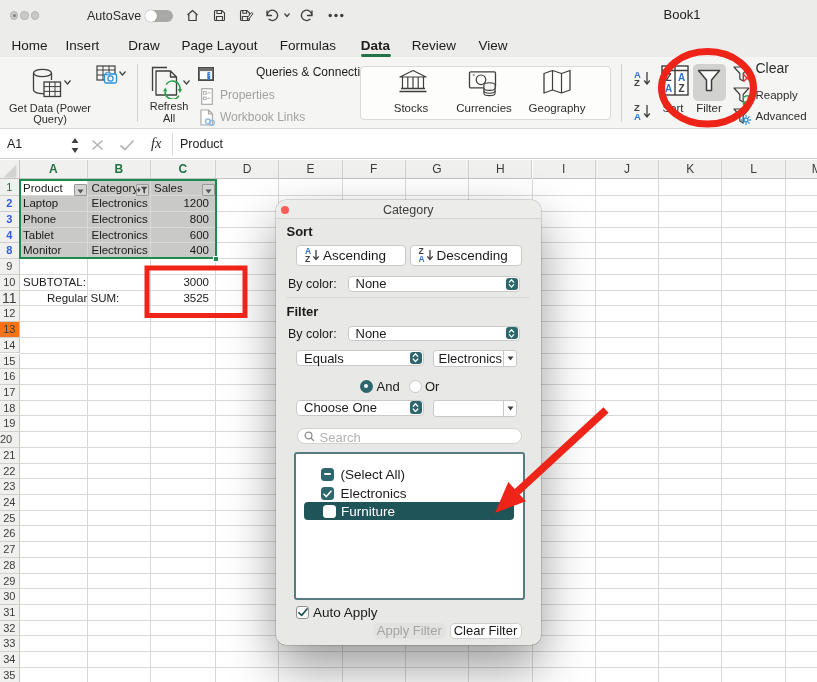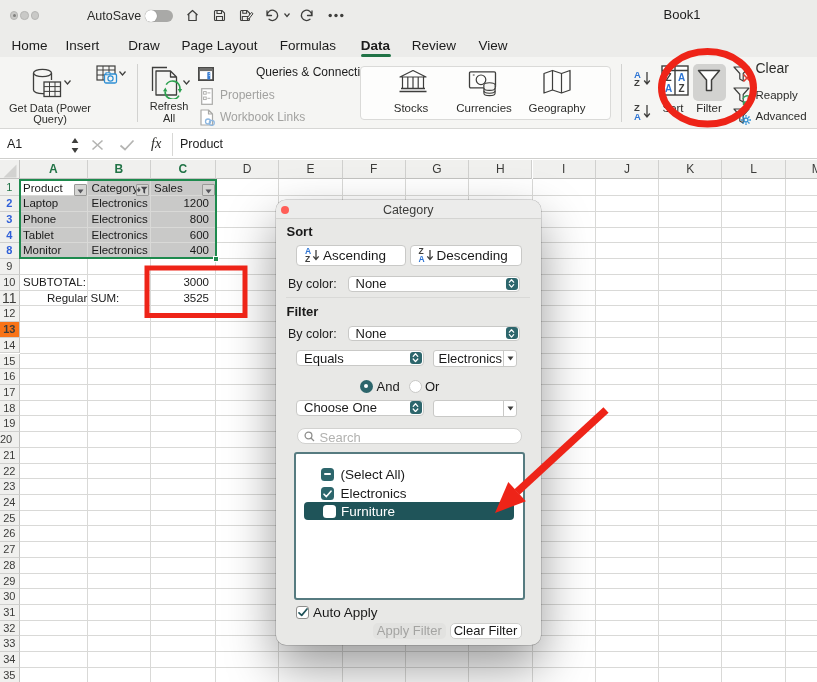--- a/index.html
+++ b/index.html
@@ -219,21 +219,21 @@
 <div class="abs" style="left:0;top:243.46px;width:19.5px;height:15.72px;background:#f0f0ee;border-right:1px solid #c3c3c1;border-bottom:1px solid #d0d0ce;font-size:11px;font-weight:700;color:#2f5fd8;text-align:center;line-height:15.72px;">8</div>
 <div class="abs" style="left:19.5px;top:258.18px;width:797.5px;height:1px;background:#d9d9d7;"></div>
 <div class="abs" style="left:0;top:259.18px;width:19.5px;height:15.72px;background:#f0f0ee;border-right:1px solid #c3c3c1;border-bottom:1px solid #d0d0ce;font-size:11px;font-weight:400;color:#3c3c3a;text-align:center;line-height:15.72px;">9</div>
 <div class="abs" style="left:19.5px;top:273.90000000000003px;width:797.5px;height:1px;background:#d9d9d7;"></div>
 <div class="abs" style="left:0;top:274.90000000000003px;width:19.5px;height:15.72px;background:#f0f0ee;border-right:1px solid #c3c3c1;border-bottom:1px solid #d0d0ce;font-size:11px;font-weight:400;color:#3c3c3a;text-align:center;line-height:15.72px;">10</div>
 <div class="abs" style="left:19.5px;top:289.62000000000006px;width:797.5px;height:1px;background:#d9d9d7;"></div>
 <div class="abs" style="left:0;top:290.62000000000006px;width:19.5px;height:15.72px;background:#f0f0ee;border-right:1px solid #c3c3c1;border-bottom:1px solid #d0d0ce;font-size:14px;font-weight:400;color:#3c3c3a;text-align:center;line-height:15.72px;">11</div>
 <div class="abs" style="left:19.5px;top:305.3400000000001px;width:797.5px;height:1px;background:#d9d9d7;"></div>
 <div class="abs" style="left:0;top:306.3400000000001px;width:19.5px;height:15.72px;background:#f0f0ee;border-right:1px solid #c3c3c1;border-bottom:1px solid #d0d0ce;font-size:11px;font-weight:400;color:#3c3c3a;text-align:center;line-height:15.72px;">12</div>
 <div class="abs" style="left:19.5px;top:321.0600000000001px;width:797.5px;height:1px;background:#d9d9d7;"></div>
-<div class="abs" style="left:0;top:322.0600000000001px;width:19.5px;height:15.72px;background:#f97316;border-right:1px solid #c3c3c1;border-bottom:1px solid #d0d0ce;font-size:11px;font-weight:700;color:#3c3c3a;text-align:center;line-height:15.72px;">13</div>
+<div class="abs" style="left:0;top:322.0600000000001px;width:19.5px;height:15.72px;background:#f97316;border-right:1px solid #c3c3c1;border-bottom:1px solid #d0d0ce;font-size:11px;font-weight:400;color:#3c3c3a;text-align:center;line-height:15.72px;">13</div>
 <div class="abs" style="left:19.5px;top:336.78000000000014px;width:797.5px;height:1px;background:#d9d9d7;"></div>
 <div class="abs" style="left:0;top:337.78000000000014px;width:19.5px;height:15.72px;background:#f0f0ee;border-right:1px solid #c3c3c1;border-bottom:1px solid #d0d0ce;font-size:11px;font-weight:400;color:#3c3c3a;text-align:center;line-height:15.72px;">14</div>
 <div class="abs" style="left:19.5px;top:352.50000000000017px;width:797.5px;height:1px;background:#d9d9d7;"></div>
 <div class="abs" style="left:0;top:353.50000000000017px;width:19.5px;height:15.72px;background:#f0f0ee;border-right:1px solid #c3c3c1;border-bottom:1px solid #d0d0ce;font-size:11px;font-weight:400;color:#3c3c3a;text-align:center;line-height:15.72px;">15</div>
 <div class="abs" style="left:19.5px;top:368.2200000000002px;width:797.5px;height:1px;background:#d9d9d7;"></div>
 <div class="abs" style="left:0;top:369.2200000000002px;width:19.5px;height:15.72px;background:#f0f0ee;border-right:1px solid #c3c3c1;border-bottom:1px solid #d0d0ce;font-size:11px;font-weight:400;color:#3c3c3a;text-align:center;line-height:15.72px;">16</div>
 <div class="abs" style="left:19.5px;top:383.9400000000002px;width:797.5px;height:1px;background:#d9d9d7;"></div>
 <div class="abs" style="left:0;top:384.9400000000002px;width:19.5px;height:15.72px;background:#f0f0ee;border-right:1px solid #c3c3c1;border-bottom:1px solid #d0d0ce;font-size:11px;font-weight:400;color:#3c3c3a;text-align:center;line-height:15.72px;">17</div>
 <div class="abs" style="left:19.5px;top:399.66000000000025px;width:797.5px;height:1px;background:#d9d9d7;"></div>
 <div class="abs" style="left:0;top:400.66000000000025px;width:19.5px;height:15.72px;background:#f0f0ee;border-right:1px solid #c3c3c1;border-bottom:1px solid #d0d0ce;font-size:11px;font-weight:400;color:#3c3c3a;text-align:center;line-height:15.72px;">18</div>

